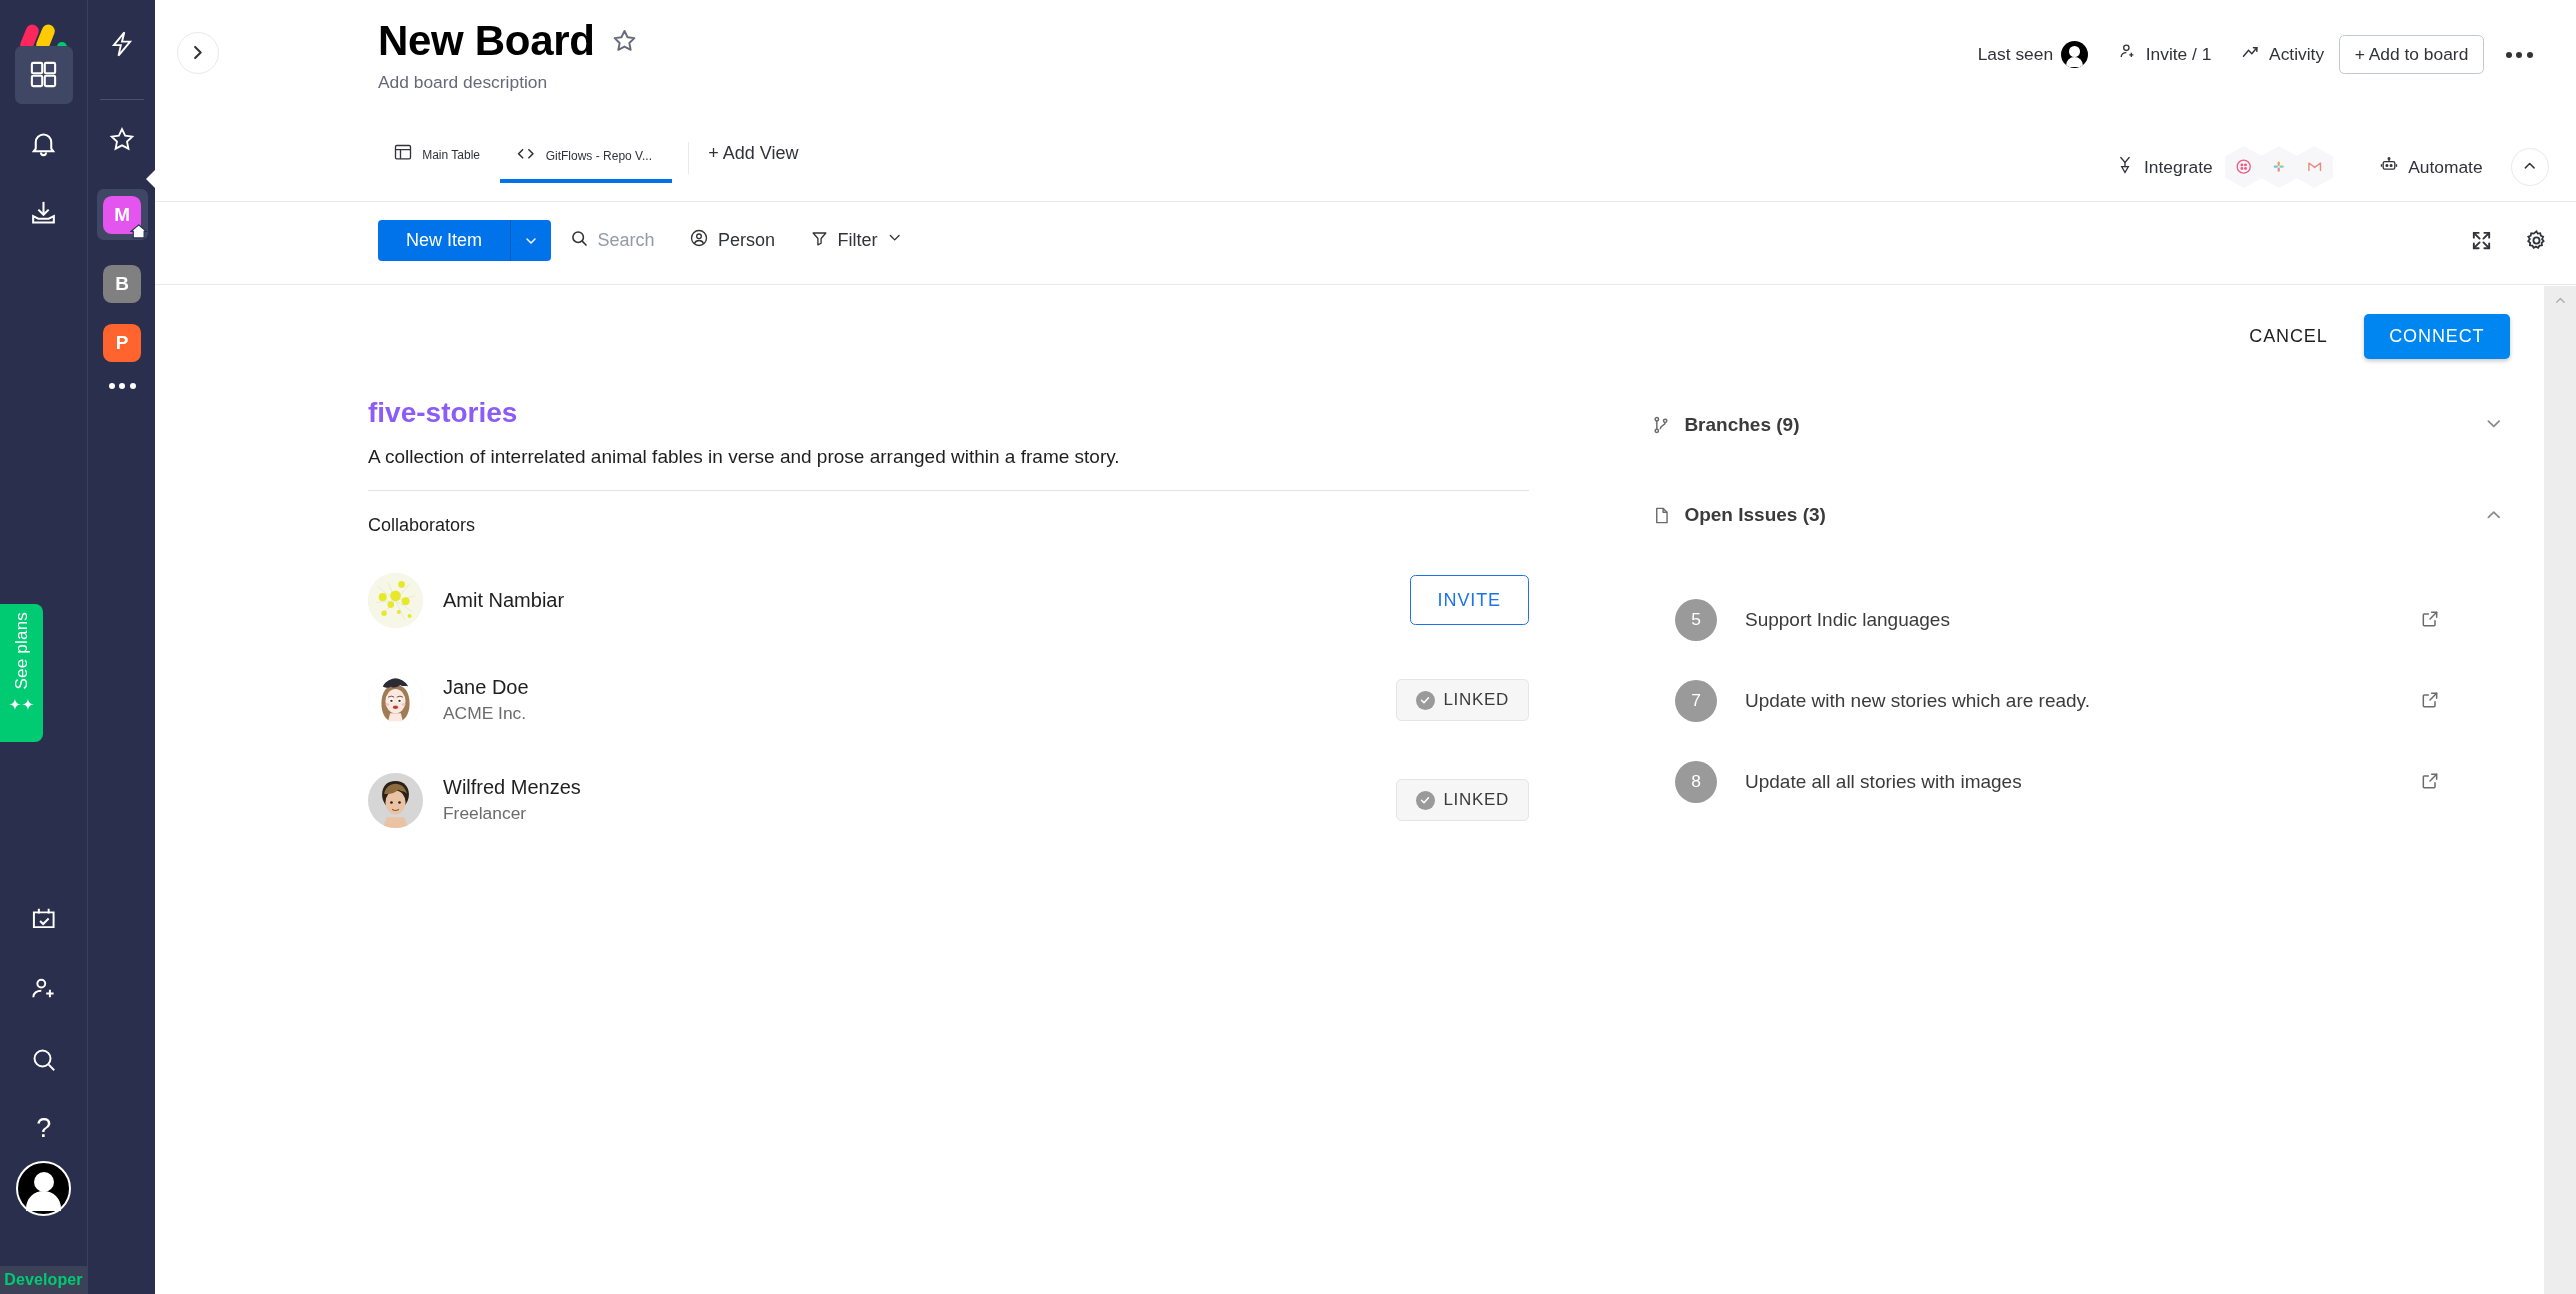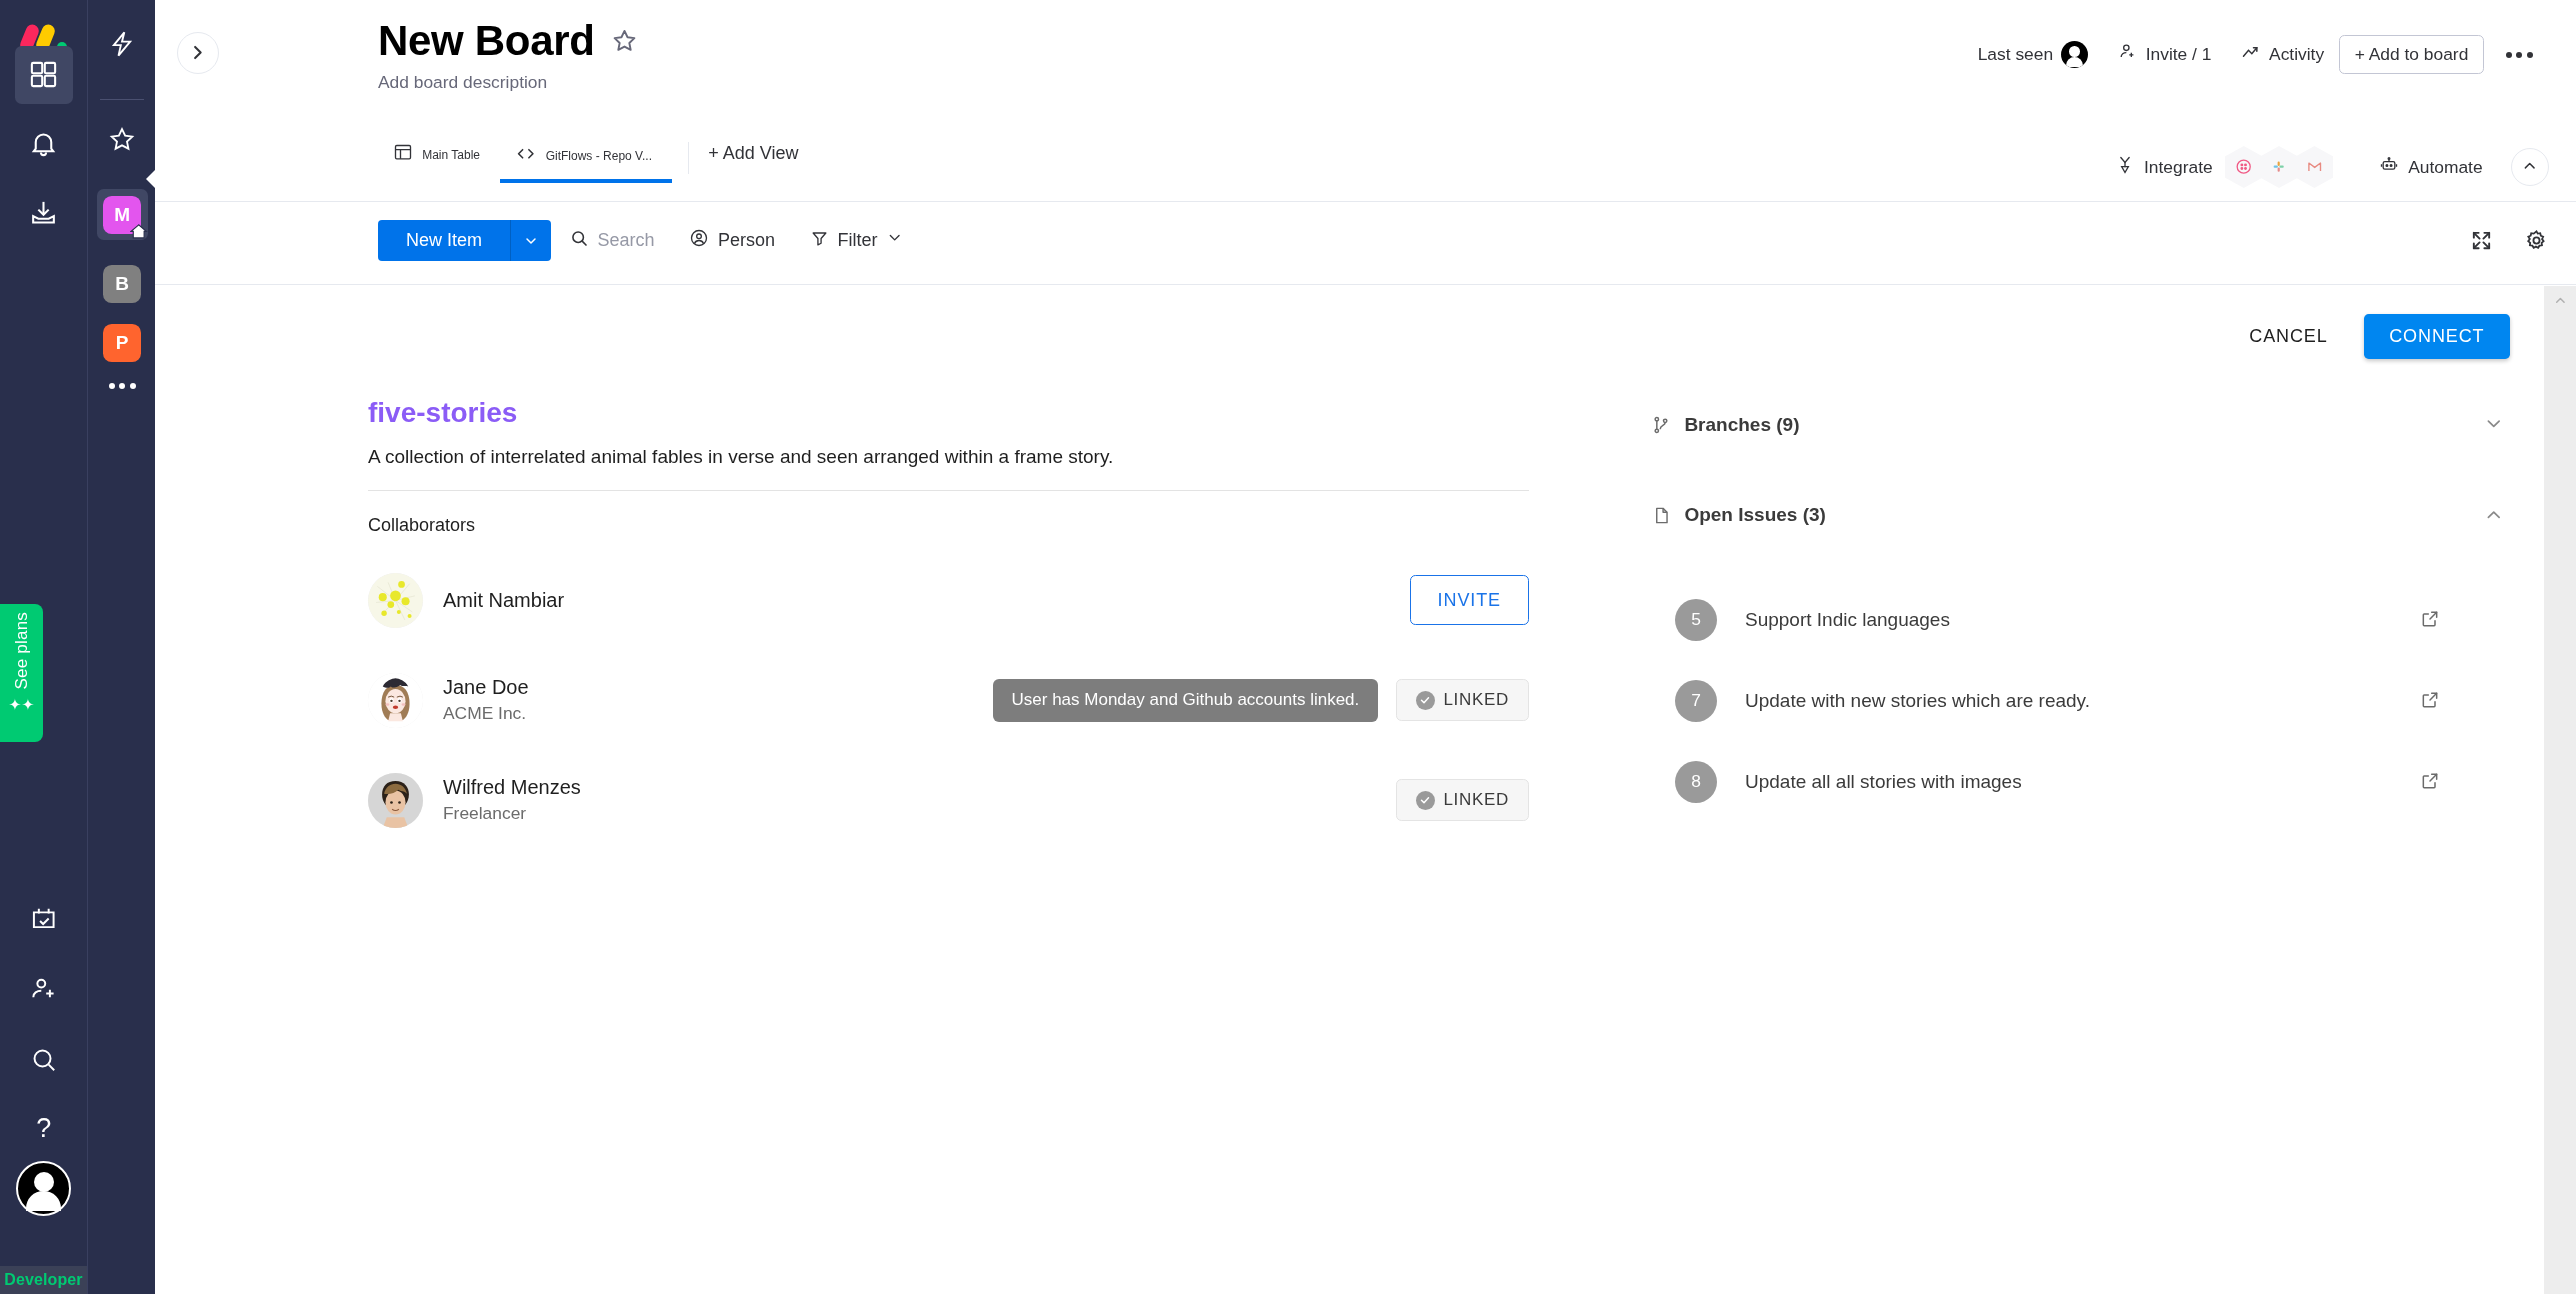--- a/index.html
+++ b/index.html
@@ -583,21 +583,21 @@
 
     <div class="canvas">
 
       <div class="cta-row">
         <button class="btn-cancel">CANCEL</button>
         <button class="btn-connect">CONNECT</button>
       </div>
 
       <div class="repo-col">
         <div class="repo-name">five-stories</div>
-        <div class="repo-desc">A collection of interrelated animal fables in verse and seen arranged within a frame story.</div>
+        <div class="repo-desc">A collection of interrelated animal fables in verse and prose arranged within a frame story.</div>
         <div class="repo-rule"></div>
 
         <div class="collab-title">Collaborators</div>
 
         <div class="collab-row">
           <div class="collab-av">
             <svg width="55" height="55" viewBox="0 0 82 82">
               <circle cx="41" cy="41" r="41" fill="#F7F7E8"></circle>
               <g stroke="#D8D8C0" stroke-width="0.6">
                 <path d="M41 41L14 20M41 41L62 16M41 41L70 34M41 41L20 62M41 41L55 70M41 41L12 44M41 41L30 14M41 41L66 58"></path>
@@ -635,21 +635,20 @@
               <ellipse cx="29" cy="47" rx="3" ry="2" fill="#F3C0BE"></ellipse>
                 <ellipse cx="53" cy="47" rx="3" ry="2" fill="#F3C0BE"></ellipse>
               <path d="M33 60h16l3 12H30l3-12z" fill="#FBE8E0"></path>
             </svg>
           </div>
           <div class="collab-txt">
             <div class="collab-name">Jane Doe</div>
             <div class="collab-sub">ACME Inc.</div>
           </div>
           <div class="collab-spacer"></div>
-          <div class="tooltip">User has Monday and Github accounts linked.</div>
           <div class="btn-linked">
             <span class="chk">
               <svg width="12" height="12" viewBox="0 0 24 24" fill="none" stroke="#ffffff" stroke-width="3" stroke-linecap="round" stroke-linejoin="round">
                   <path d="M5 12.5l5 5 9-10"></path>
                 </svg>
             </span>
             <span>LINKED</span>
           </div>
         </div>
 

